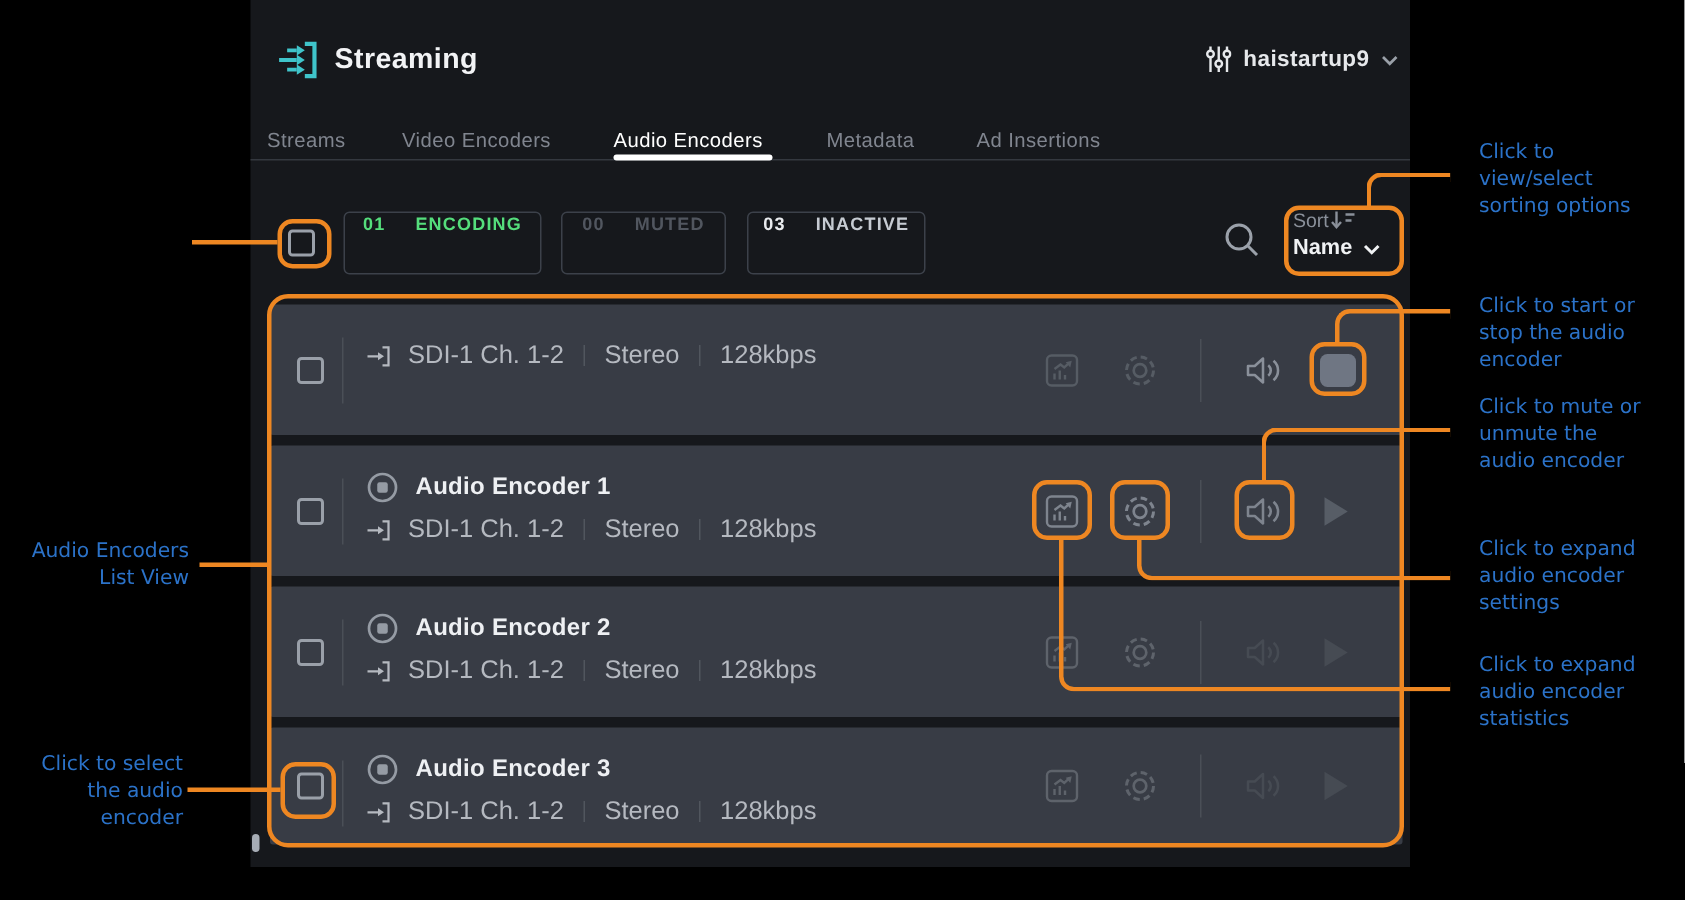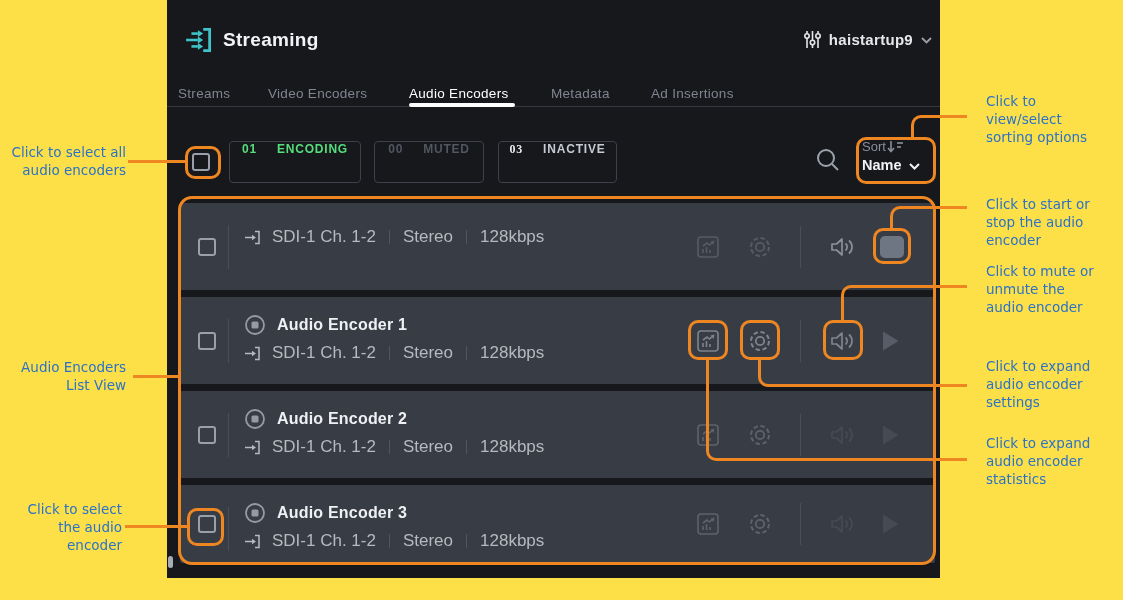--- a/index.html
+++ b/index.html
@@ -1,19 +1,19 @@
 <!DOCTYPE html>
 <html><head>
 <meta charset="utf-8">
 <style>
   * { box-sizing: border-box; margin: 0; padding: 0; }
   html,body { background:#fff; }
   .stage {
     position: relative; width: 1123px; height: 600px;
-    background: #fde047; overflow: hidden;
+    background: #000000; overflow: hidden;
     font-family: "Liberation Sans", sans-serif;
   }
   
   .panel {
     position: absolute; left: 167px; top: 0; width: 773px; height: 578px;
     background: #16181c;
   }
   
   .hdr-icon { position: absolute; left: 18px; top: 25px; width: 30px; height: 30px; color: #3fc4ca; }
   .hdr-title {
@@ -41,21 +41,21 @@
     display: flex; align-items: flex-start; justify-content: center; gap: 10px;
     font-size: 12px; font-weight: bold; letter-spacing: .8px; padding: 0 16px;
   }
   .fbtn .fdiv { width: 1px; height: 14px; background: #4a4f57; }
   .fbtn-encoding { left: 62px; width: 132px; }
   .fbtn-encoding .cnt, .fbtn-encoding .lbl { color: #55de7c; }
   .fbtn-muted { left: 207px; width: 110px; }
   .fbtn-muted .cnt, .fbtn-muted .lbl { color: #51565f; }
   .fbtn-muted .fdiv { background: #393e46; }
   .fbtn-inactive { left: 331px; width: 119px; }
-  .fbtn-inactive .cnt { color: #e9ebee; font-family: Liberation Serif, serif; }
+  .fbtn-inactive .cnt { color: #e9ebee; }
   .fbtn-inactive .lbl { color: #c6cbd2; }
   .search-ic { position: absolute; left: 648px; top: 147px; width: 26px; height: 26px; color: #9ba1aa; }
   .sortbox { position: absolute; left: 695px; top: 139px; width: 76px; }
   .sort-line1 { display: flex; align-items: center; gap: 1px; }
   .sort-label { font-size: 13px; color: #8a909a; }
   .sort-ic { width: 17px; height: 13px; color: #8a909a; }
   .sort-line2 { display: flex; align-items: center; gap: 7px; margin-top: 3px; }
   .sort-value { font-size: 14.5px; font-weight: bold; color: #f0f2f4; }
   .sort-chev { width: 11px; height: 7px; color: #f0f2f4; margin-top: 3px; }
   
@@ -456,22 +456,20 @@
 
     <div class="elbow-tl" style="left:911px; top:115px; width:56px; height:23px;"></div>
     <div class="elbow-tl" style="left:890px; top:206px; width:77px; height:23px;"></div>
     <div class="elbow-tl" style="left:841px; top:285px; width:126px; height:36px;"></div>
     <div class="elbow-bl" style="left:758px; top:359px; width:209px; height:28px;"></div>
     <div class="elbow-bl" style="left:706px; top:359px; width:261px; height:102px;"></div>
 
     <div class="note" style="left:986px; top:92px; width:132px;">Click to
 view/select
 sorting options</div>
-    <div class="note ra" style="left:2px; top:143px; width:124px;">Click to select all
-audio encoders</div>
     <div class="note" style="left:986px; top:195px; width:132px;">Click to start or
 stop the audio
 encoder</div>
     <div class="note" style="left:986px; top:262px; width:132px;">Click to mute or
 unmute the
 audio encoder</div>
     <div class="note ra" style="left:2px; top:358px; width:124px;">Audio Encoders
 List View</div>
     <div class="note" style="left:986px; top:357px; width:132px;">Click to expand
 audio encoder

